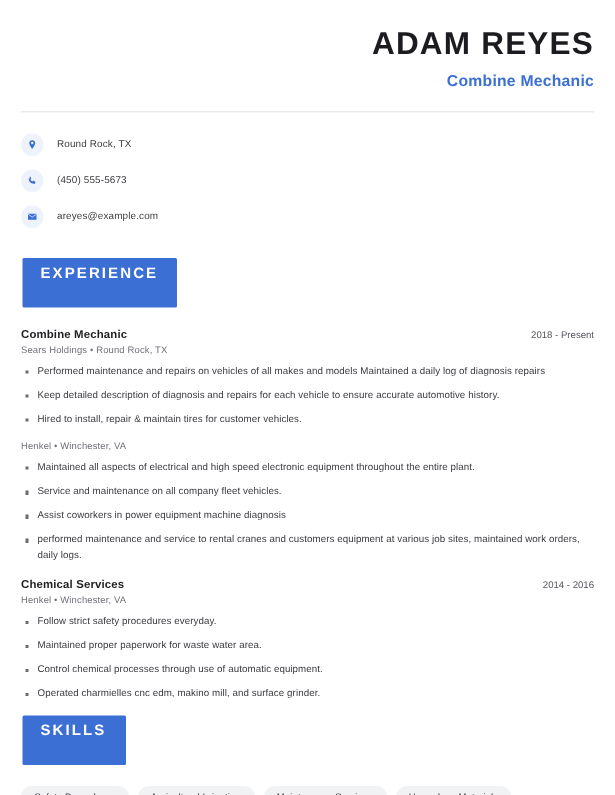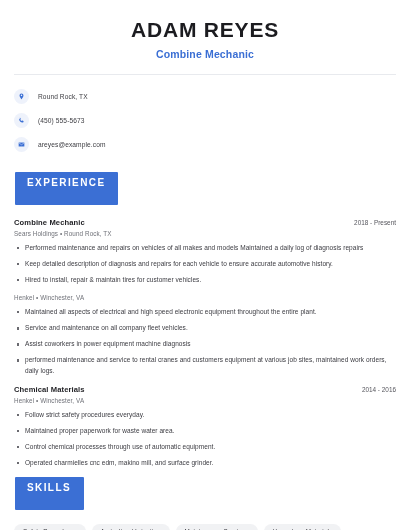--- a/index.html
+++ b/index.html
@@ -20,21 +20,21 @@
     height: 530px;
     box-sizing: border-box;
     padding: 0 14px;
     position: relative;
     background: #fff;
   }
 
   
   .header {
     padding-top: 18px;
-    text-align: center;
+    text-align: right;
   }
   .name {
     font-size: 21px;
     font-weight: bold;
     letter-spacing: 0.8px;
     color: #1c1c20;
     line-height: 1.1;
     margin: 0;
   }
   .job-title {
@@ -229,21 +229,21 @@
       <ul class="bullets">
         <li>Maintained all aspects of electrical and high speed electronic equipment throughout the entire plant.</li>
         <li>Service and maintenance on all company fleet vehicles.</li>
         <li>Assist coworkers in power equipment machine diagnosis</li>
         <li>performed maintenance and service to rental cranes and customers equipment at various job sites, maintained work orders, daily logs.</li>
       </ul>
     </div>
 
     <div class="job">
       <div class="job-head">
-        <span class="job-role">Chemical Materials</span>
+        <span class="job-role">Chemical Services</span>
         <span class="job-dates">2014 - 2016</span>
       </div>
       <div class="job-company">Henkel • Winchester, VA</div>
       <ul class="bullets">
         <li>Follow strict safety procedures everyday.</li>
         <li>Maintained proper paperwork for waste water area.</li>
         <li>Control chemical processes through use of automatic equipment.</li>
         <li>Operated charmielles cnc edm, makino mill, and surface grinder.</li>
       </ul>
     </div>

